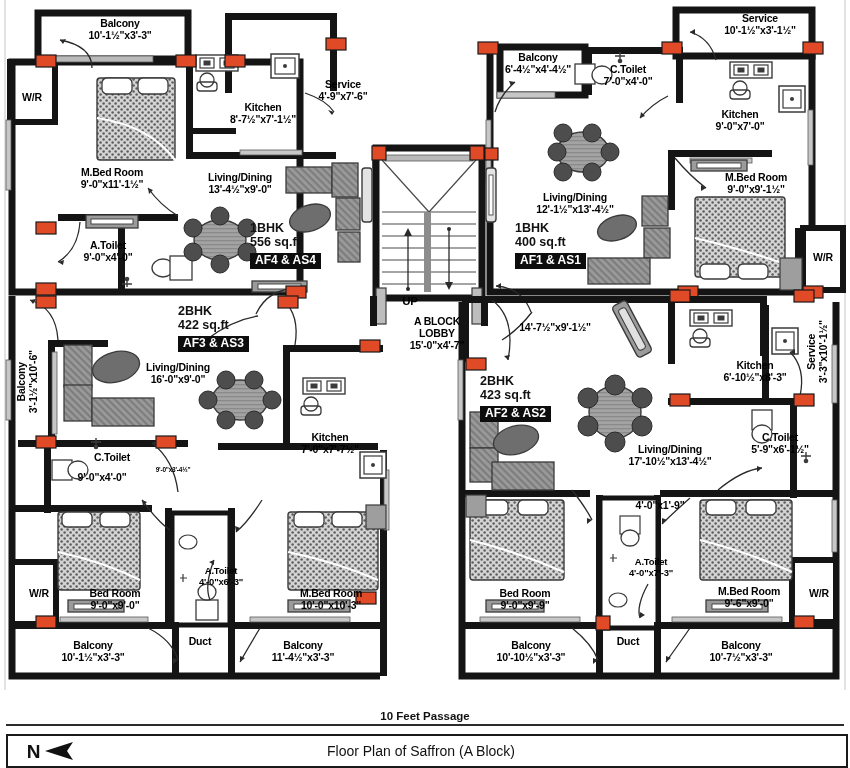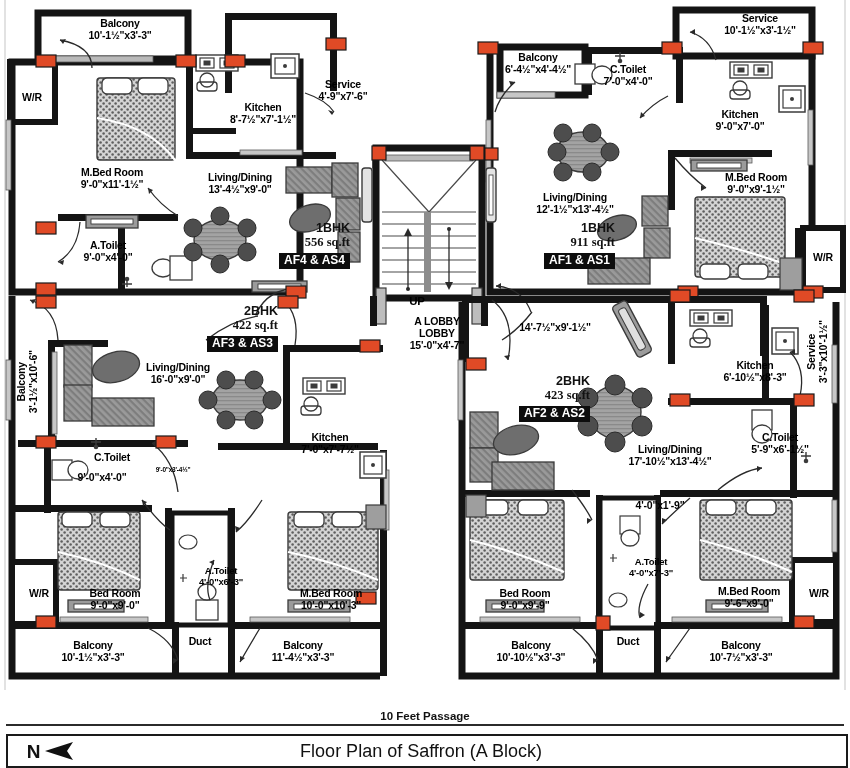--- a/index.html
+++ b/index.html
@@ -22,32 +22,32 @@
     font-weight:bold;
     color:#000;
     text-align:center;
     line-height:1.12;
     white-space:nowrap;
     letter-spacing:-0.2px;
     pointer-events:none;
   }
   .lbl .l1{display:block;}
   .lbl .l2{display:block;}
-  .s12{font-size:11.5px;padding-left:7px;}
+  .s12{font-size:11.5px;}
   .s11{font-size:10.5px;}
   .s10{font-size:9.5px;}
   .s7{font-size:6.5px;}
 
   .vert-l{transform:rotate(-90deg);transform-origin:center center;}
   .vert-r{transform:rotate(-90deg);transform-origin:center center;}
 
   
-  .unit{position:absolute;text-align:right;white-space:nowrap;}
+  .unit{position:absolute;text-align:left;white-space:nowrap;}
   .unit .bhk{display:block;font-size:12.5px;font-weight:bold;line-height:1.15;}
-  .unit .sqft{display:block;font-size:12.5px;font-weight:bold;line-height:1.15;font-family:Liberation Serif, serif;}
+  .unit .sqft{display:block;font-size:12.5px;font-weight:bold;line-height:1.15;}
   .unit .code{
     display:inline-block;margin-top:1px;
     background:#0d0d0d;color:#fff;
     font-size:12px;font-weight:bold;
     padding:1px 5px 2px 5px;line-height:1.1;
     letter-spacing:0px;
   }
 
   
   #passage{
@@ -60,21 +60,21 @@
     position:absolute;left:6px;top:734px;width:838px;height:30px;
     border:2px solid #1a1a1a;background:#fff;
     display:flex;align-items:center;
   }
   #north{
     width:78px;height:100%;display:flex;align-items:center;
     justify-content:center;gap:3px;padding-left:10px;box-sizing:border-box;
   }
   #north .n{font-size:19px;font-weight:bold;line-height:1;}
   #title-text{
-    flex:1;text-align:center;font-size:18px;font-weight:normal;
+    flex:1;text-align:center;font-size:14px;font-weight:normal;
     padding-right:90px;box-sizing:border-box;
   }
   .sep-line{position:absolute;left:6px;top:724px;width:838px;height:2px;background:#2b2b2b;}
 </style>
 </head>
 <body>
 
 <div id="page">
 
   <div id="plan">
@@ -601,32 +601,32 @@
   <div class="lbl s11" style="left:696px;top:172px;width:120px;">
     <span class="l1">M.Bed Room</span>
     <span class="l2">9'-0"x9'-1½"</span>
   </div>
   <div class="lbl s11" style="left:510px;top:192px;width:130px;">
     <span class="l1">Living/Dining</span>
     <span class="l2">12'-1½"x13'-4½"</span>
   </div>
   <div class="unit" style="left:515px;top:221px;width:100px;">
     <span class="bhk">1BHK</span>
-    <span class="sqft">911 sq.ft</span>
+    <span class="sqft">400 sq.ft</span>
     <span class="code">AF1 &amp; AS1</span>
   </div>
   <div class="lbl s11" style="left:803px;top:252px;width:40px;">
     <span class="l1">W/R</span>
   </div>
 
   <div class="lbl s12" style="left:388px;top:295px;width:44px;">
     <span class="l1">UP</span>
   </div>
   <div class="lbl s11" style="left:382px;top:316px;width:110px;">
-    <span class="l1">A LOBBY</span>
+    <span class="l1">A BLOCK</span>
     <span class="l2">LOBBY</span>
     <span class="l2">15'-0"x4'-7"</span>
   </div>
 
   <div class="lbl s11 vert-l" style="left:-22px;top:370px;width:100px;">
     <span class="l1">Balcony</span>
     <span class="l2">3'-1½"x10'-6"</span>
   </div>
   <div class="unit" style="left:178px;top:304px;width:100px;">
     <span class="bhk">2BHK</span>

